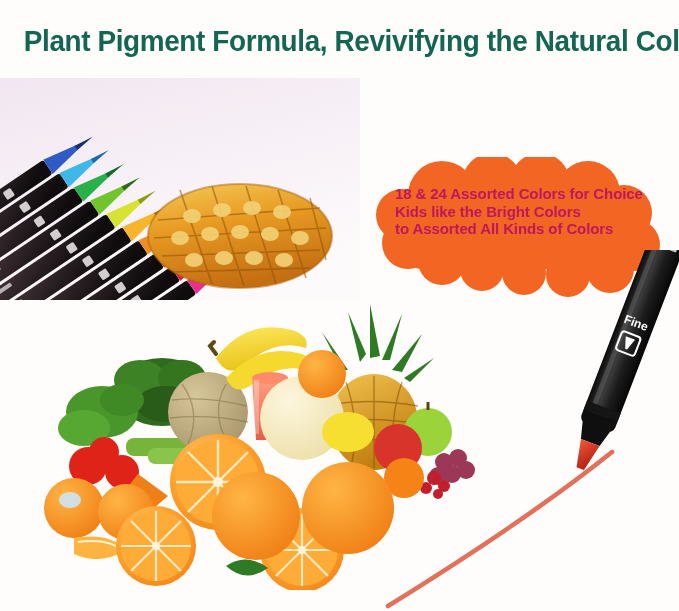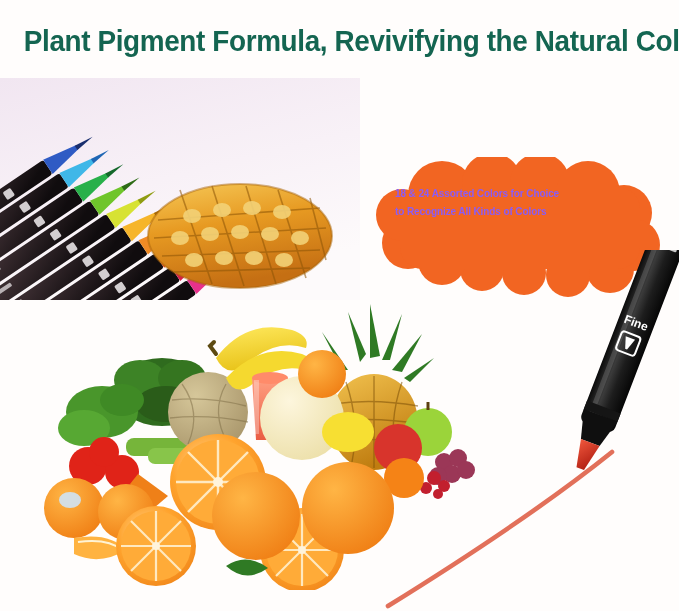--- a/index.html
+++ b/index.html
@@ -52,23 +52,23 @@
     left: 372px; top: 157px;
     width: 292px; height: 140px;
   }
   #callout svg { position:absolute; left:0; top:0; }
   #callout-text {
     position: absolute;
     left: 23px; top: 28px;
     width: 258px;
     font-family: "Liberation Sans Narrow", "Liberation Sans", sans-serif;
     font-weight: bold;
-    font-size: 10px;
+    font-size: 15px;
     line-height: 17.5px;
-    color: #8b5cf6;
+    color: #be185d;
     letter-spacing: -0.1px;
   }
   #callout-text div { white-space: nowrap; }
 
   
   #fruit-photo {
     position: absolute;
     left: 30px; top: 300px;
     width: 460px; height: 290px;
     overflow: hidden;
@@ -241,21 +241,22 @@
         <circle cx="152" cy="116" r="22"></circle>
         <circle cx="110" cy="112" r="22"></circle>
         <circle cx="70" cy="104" r="24"></circle>
         <circle cx="36" cy="86" r="26"></circle>
         <circle cx="30" cy="58" r="26"></circle>
         <rect x="28" y="30" width="240" height="82" rx="22"></rect>
       </g>
     </svg>
     <div id="callout-text">
       <div>18 &amp; 24 Assorted Colors for Choice</div>
-      <div>to Recognize All Kinds of Colors</div>
+      <div>Kids like the Bright Colors</div>
+      <div>to Assorted All Kinds of Colors</div>
     </div>
   </div>
 
   <div id="fruit-photo">
     <svg width="460" height="290" viewBox="0 0 460 290" xmlns="http://www.w3.org/2000/svg">
       <defs>
         <radialGradient id="org" cx="0.35" cy="0.3" r="0.8">
           <stop offset="0" stop-color="#ffb545"></stop>
             <stop offset="1" stop-color="#ef7d13"></stop>
         </radialGradient>

